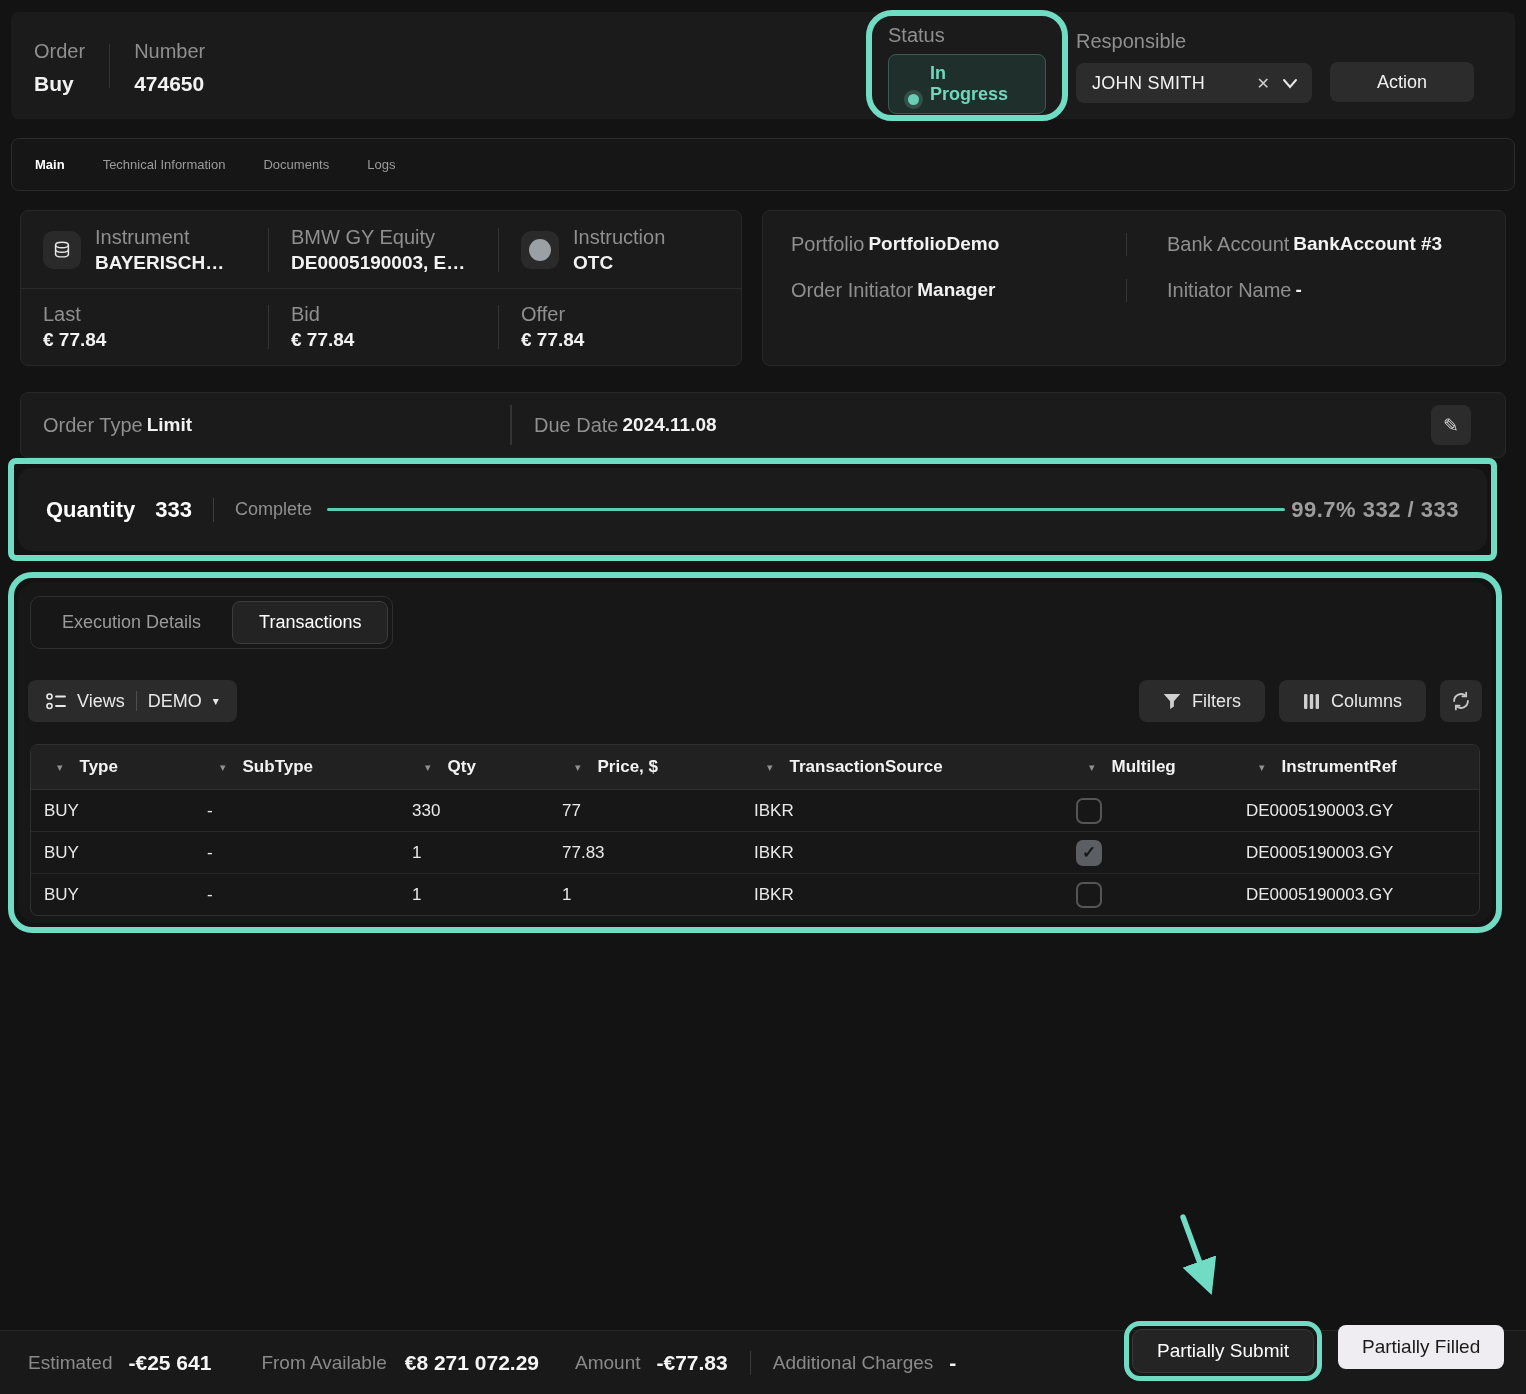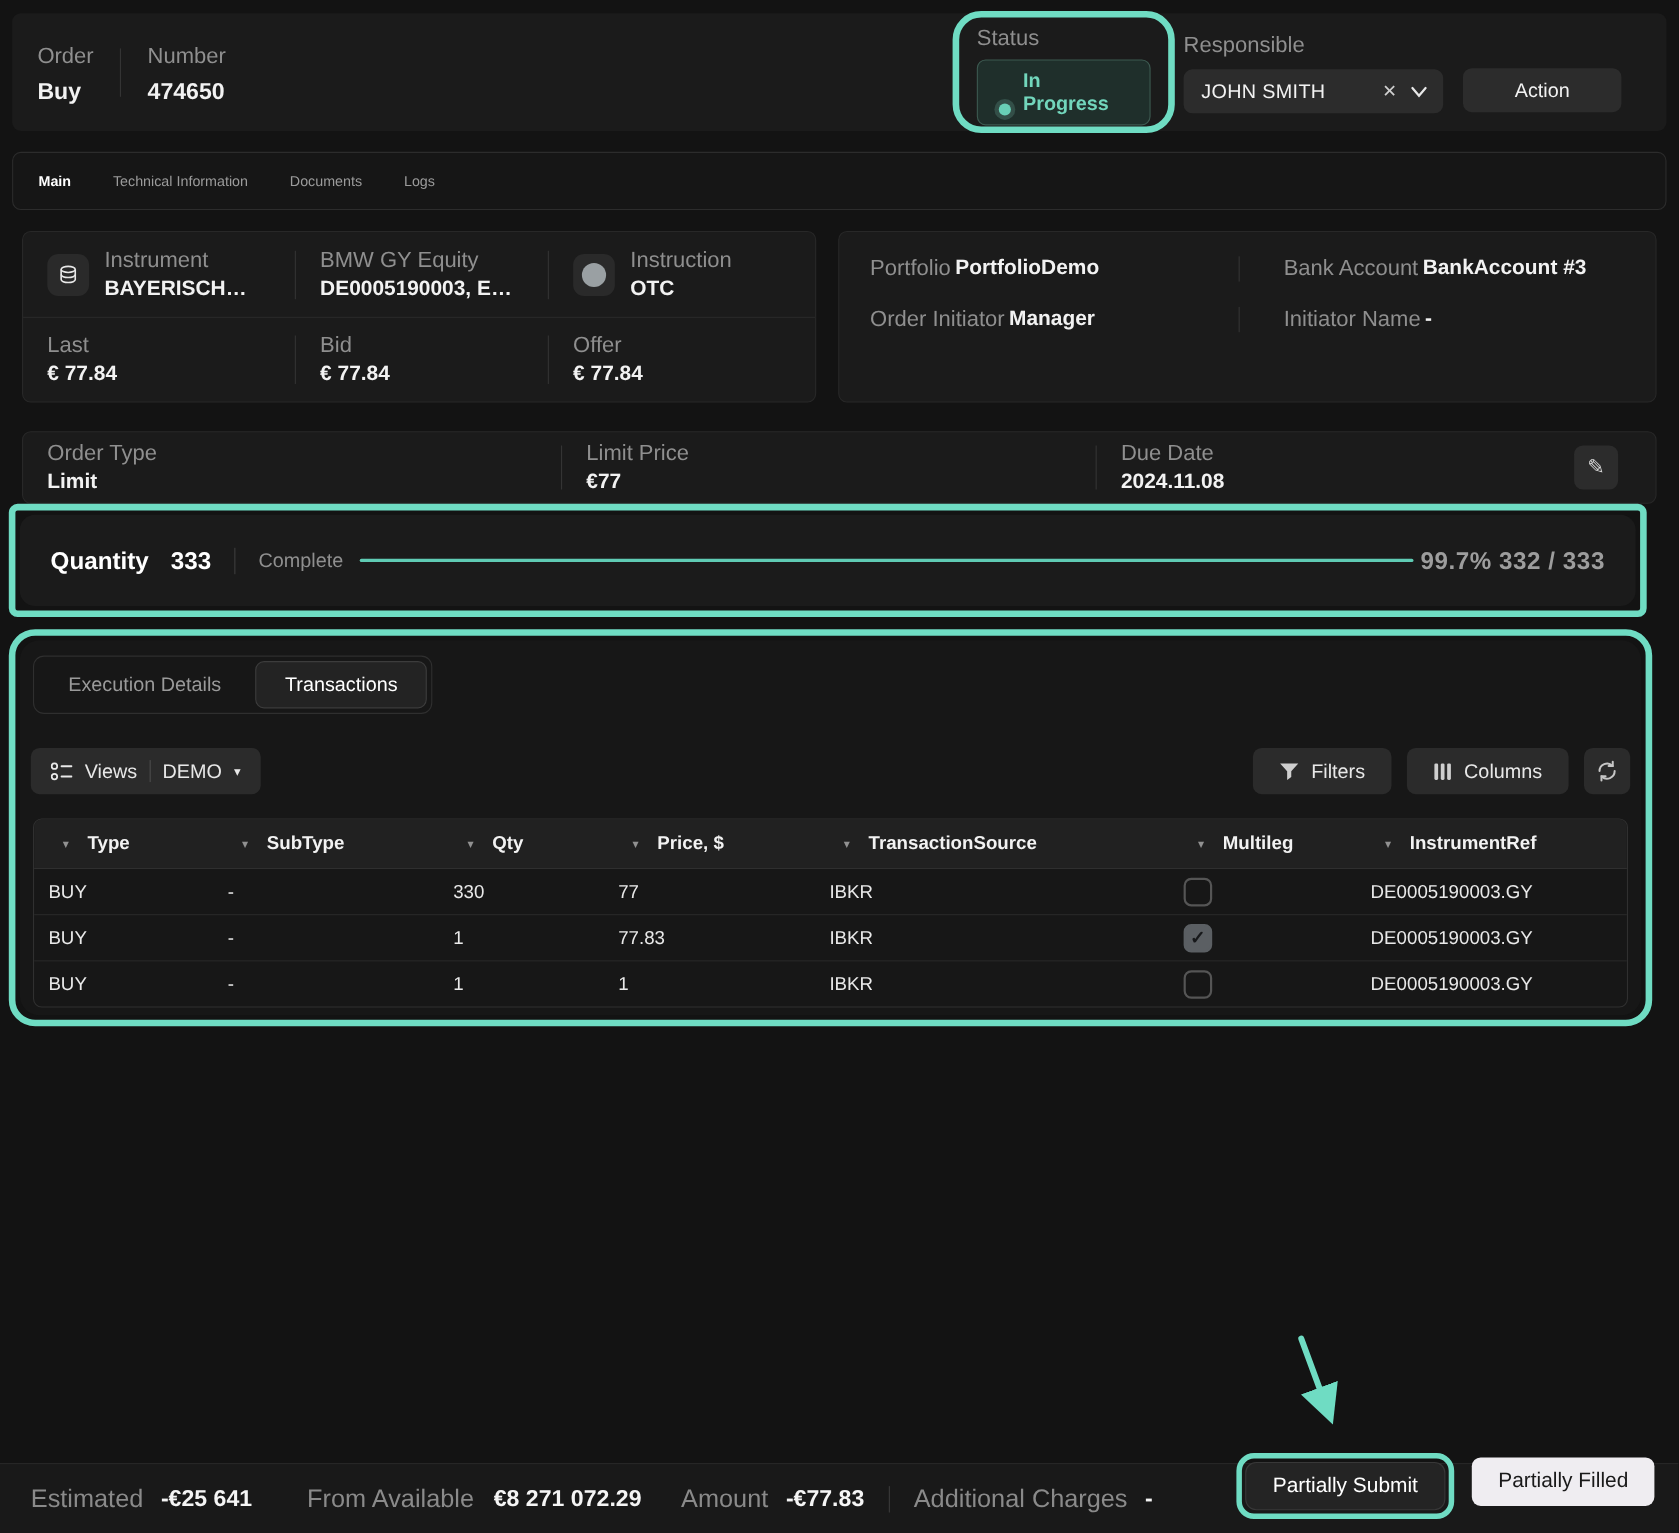--- a/index.html
+++ b/index.html
@@ -68,21 +68,21 @@
   .cr-grid { display:grid; grid-template-columns:335px 1fr; row-gap:23px; }
   .cr-field { display:flex; flex-direction:row; gap:4px; }
   .cr-col2 { border-left:1px solid #343434; padding-left:40px; }
 
   
   .order-params {
     position:absolute; top:392px; left:20px; width:1486px; height:66px;
     background:#1b1b1b; border:1px solid #282828; border-radius:8px;
     display:flex; align-items:center;
   }
-  .op-sec { display:flex; flex-direction:column; gap:4px; padding-left:22px; }
+  .op-sec { display:flex; flex-direction:row; gap:4px; padding-left:22px; }
   .op1 { flex:0 0 489px; } .op2 { flex:0 0 485px; } .op3 { flex:1; }
   .op-div { width:1px; height:40px; background:#343434; }
   .edit-btn {
     width:40px; height:40px; margin-right:34px; background:#2c2c2c; border:none; border-radius:8px;
     color:#d5d5d5; font-size:19px; cursor:pointer; display:flex; align-items:center; justify-content:center;
   }
 
   
   .qty-ring {
     position:absolute; top:458px; left:8px; width:1489px; height:103px;
@@ -131,21 +131,21 @@
   .td { height:41px; display:flex; align-items:center; padding-left:13px; font-size:17px; color:#e9e9e9; }
   .checkbox { width:26px; height:26px; border:2px solid #555555; border-radius:7px; background:transparent; cursor:pointer; }
   .checkbox.checked { background:#5b5f63; border-color:#5b5f63; display:flex; align-items:center; justify-content:center; color:#17181a; font-size:17px; font-weight:bold; }
 
   
   .footer {
     position:absolute; top:1330px; left:0; width:1526px; height:64px;
     background:#191919; border-top:1px solid #262626;
     display:flex; align-items:center; padding:0 28px;
   }
-  .f-label { font-size:23px; color:#8a8a8a; }
+  .f-label { font-size:19px; color:#8a8a8a; }
   .f-value { font-size:21px; font-weight:bold; color:#f5f5f5; }
   .f-div { width:1px; height:24px; background:#3a3a3a; margin:0 22px; }
   .submit-ring {
     position:absolute; left:1124px; top:-10px; border:5px solid #6fdcc3; border-radius:16px; padding:3px;
   }
   .partial-submit {
     background:#242424; border:1px solid #383838; border-radius:10px; padding:10px 24px;
     color:#ffffff; font-size:19px; font-family:inherit; cursor:pointer; white-space:nowrap;
   }
   .partial-filled {
@@ -278,24 +278,20 @@
     </div>
   </div>
 </div>
 
 <div class="order-params">
   <div class="op-sec op1">
     <span class="label">Order Type</span>
     <span class="value">Limit</span>
   </div>
   <div class="op-div"></div>
-  <div class="op-sec op2">
-    <span class="label">Limit Price</span>
-    <span class="value">€77</span>
-  </div>
   <div class="op-div"></div>
   <div class="op-sec op3">
     <span class="label">Due Date</span>
     <span class="value">2024.11.08</span>
   </div>
   <button class="edit-btn">
       <span>✎</span>
     </button>
 </div>
 

